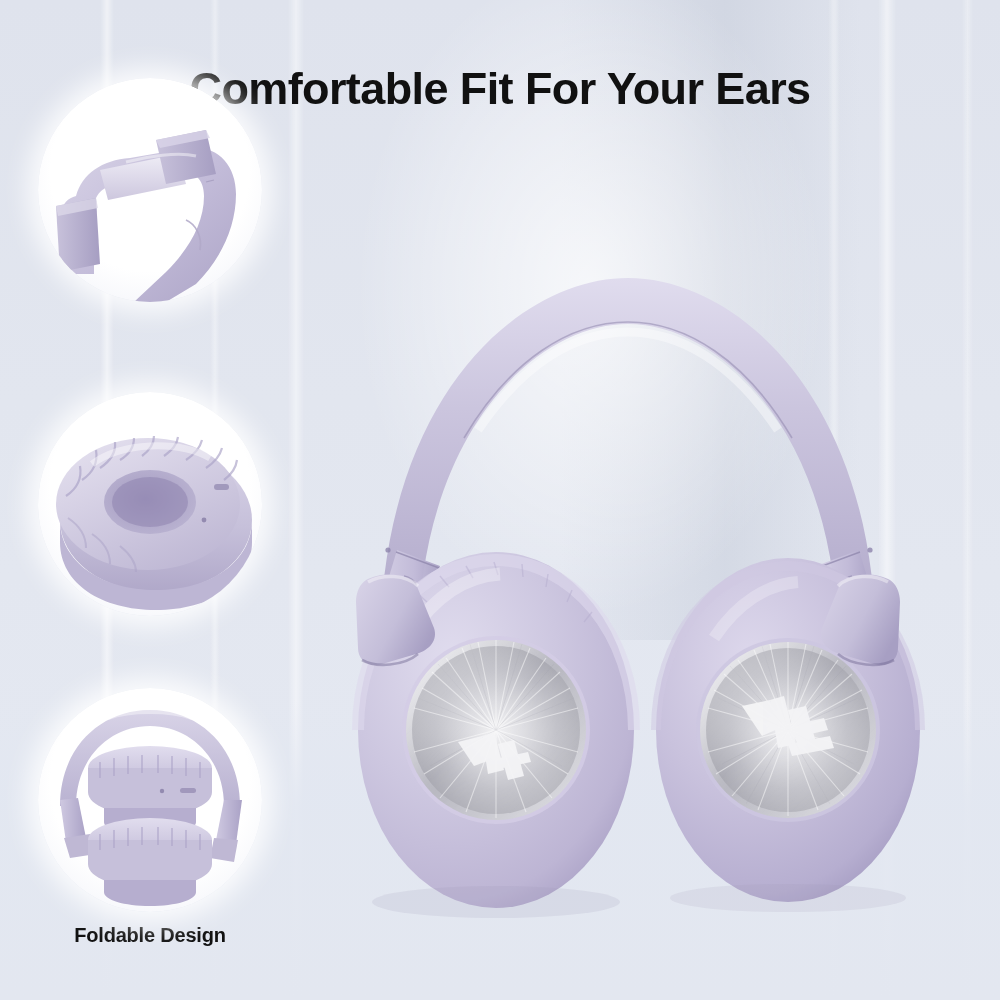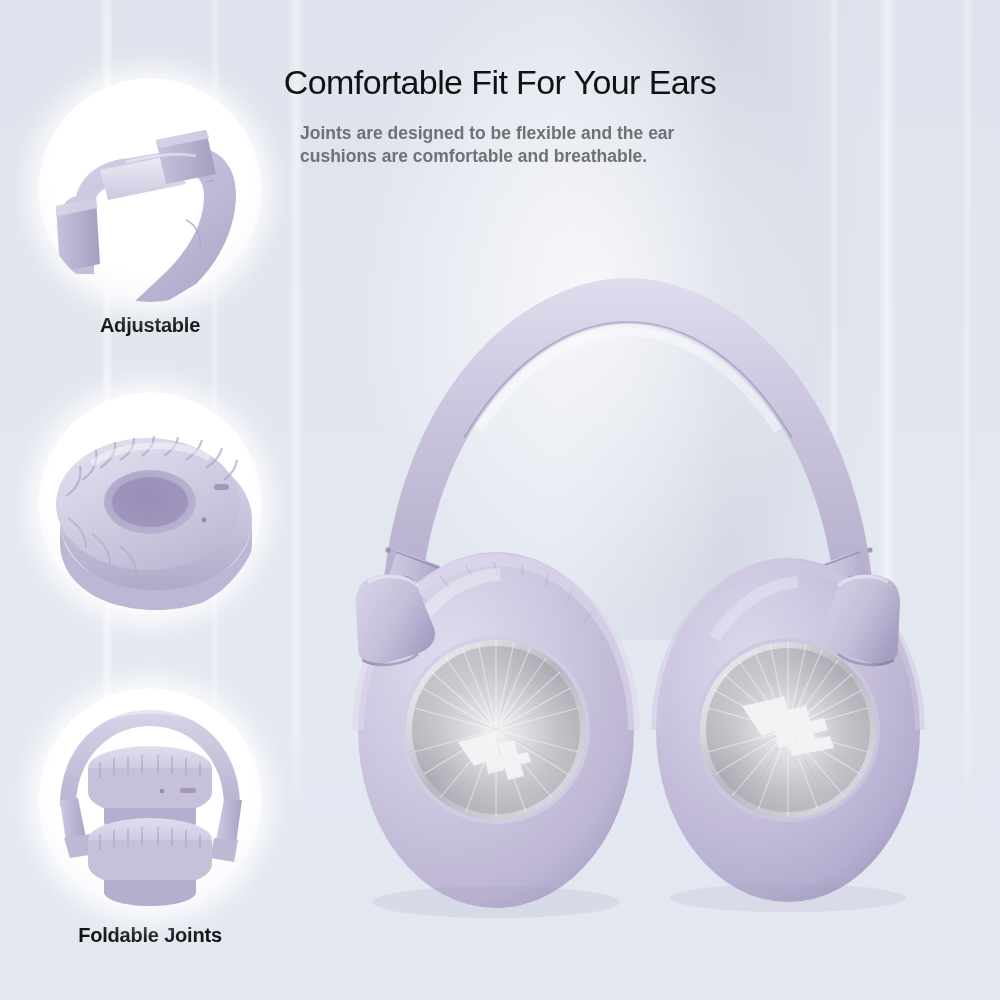--- a/index.html
+++ b/index.html
@@ -57,22 +57,22 @@
     left: 0; right: 0; bottom: 0; height: 300px;
     background: linear-gradient(180deg, rgba(224,229,240,0) 0%, rgba(226,231,241,0.85) 35%, #e3e7f0 100%);
   }
 
   
   .headline {
     position: absolute;
     left: 0; right: 0;
     top: 63px;
     text-align: center;
-    font-size: 34px;
-    font-weight: normal;
+    font-size: 45px;
+    font-weight: bold;
     letter-spacing: -0.6px;
     color: #111111;
     white-space: nowrap;
   }
 
   .subtitle {
     position: absolute;
     left: 300px;
     top: 122px;
     width: 420px;
@@ -126,21 +126,20 @@
 
 <div id="poster">
 
   <div class="bg-stripes"></div>
   <div class="bg-wall-shade"></div>
   <div class="bg-glow-col"></div>
   <div class="bg-floor"></div>
 
   <div class="headline">Comfortable Fit For Your Ears</div>
 
-  <div class="subtitle">Joints are designed to be flexible and the ear cushions are comfortable and breathable.</div>
 
   <div class="feature f1">
     <div class="thumb">
       <svg viewBox="0 0 224 224" width="224" height="224">
         <defs>
           <linearGradient id="a1" x1="0" y1="0" x2="1" y2="1">
             <stop offset="0" stop-color="#d7d2e6"></stop>
             <stop offset="0.5" stop-color="#c3bcd9"></stop>
             <stop offset="1" stop-color="#ada5c7"></stop>
           </linearGradient>
@@ -167,21 +166,20 @@
 
         <path d="M18,128 L58,120 L62,186 L22,194 Z" fill="url(#a3)"></path>
         <path d="M18,128 L58,120 L60,130 L20,138 Z" fill="#ded9ea" opacity="0.75"></path>
 
         <path d="M148,142 a22,26 0 0 1 14,30" stroke="#b0a8c8" stroke-width="1.6" fill="none" opacity="0.85"></path>
         <path d="M168,104 L176,102" stroke="#9f97ba" stroke-width="1.2" opacity="0.7"></path>
 
         <path d="M88,84 C110,78 140,74 158,78" stroke="#ffffff" stroke-width="3" fill="none" opacity="0.45"></path>
       </svg>
     </div>
-    <div class="feature-label">Adjustable</div>
   </div>
 
   <div class="feature f2">
     <div class="thumb">
       <svg viewBox="0 0 224 224" width="224" height="224">
         <defs>
           <linearGradient id="b1" x1="0" y1="0" x2="0" y2="1">
             <stop offset="0" stop-color="#d9d4e8"></stop>
             <stop offset="0.55" stop-color="#c6c0da"></stop>
             <stop offset="1" stop-color="#b0a8c9"></stop>
@@ -287,21 +285,21 @@
           <path d="M148,142 L148,160"></path>
             <path d="M162,146 L162,162"></path>
         </g>
 
         <rect x="142" y="100" width="16" height="5" rx="2.5" fill="#9c94b8" opacity="0.9"></rect>
         <circle cx="124" cy="103" r="2.2" fill="#8d84ab" opacity="0.9"></circle>
 
         <path d="M70,30 C92,22 132,22 154,30" stroke="#ffffff" stroke-width="4" fill="none" opacity="0.4"></path>
       </svg>
     </div>
-    <div class="feature-label">Foldable Joints</div>
+    <div class="feature-label">Foldable Design</div>
   </div>
 
   <div class="product">
     
 
     <svg viewBox="0 0 620 710" width="620" height="710">
       <defs>
 
         <linearGradient id="hbG" x1="0" y1="0" x2="0" y2="1">
           <stop offset="0" stop-color="#e0dcee"></stop>

